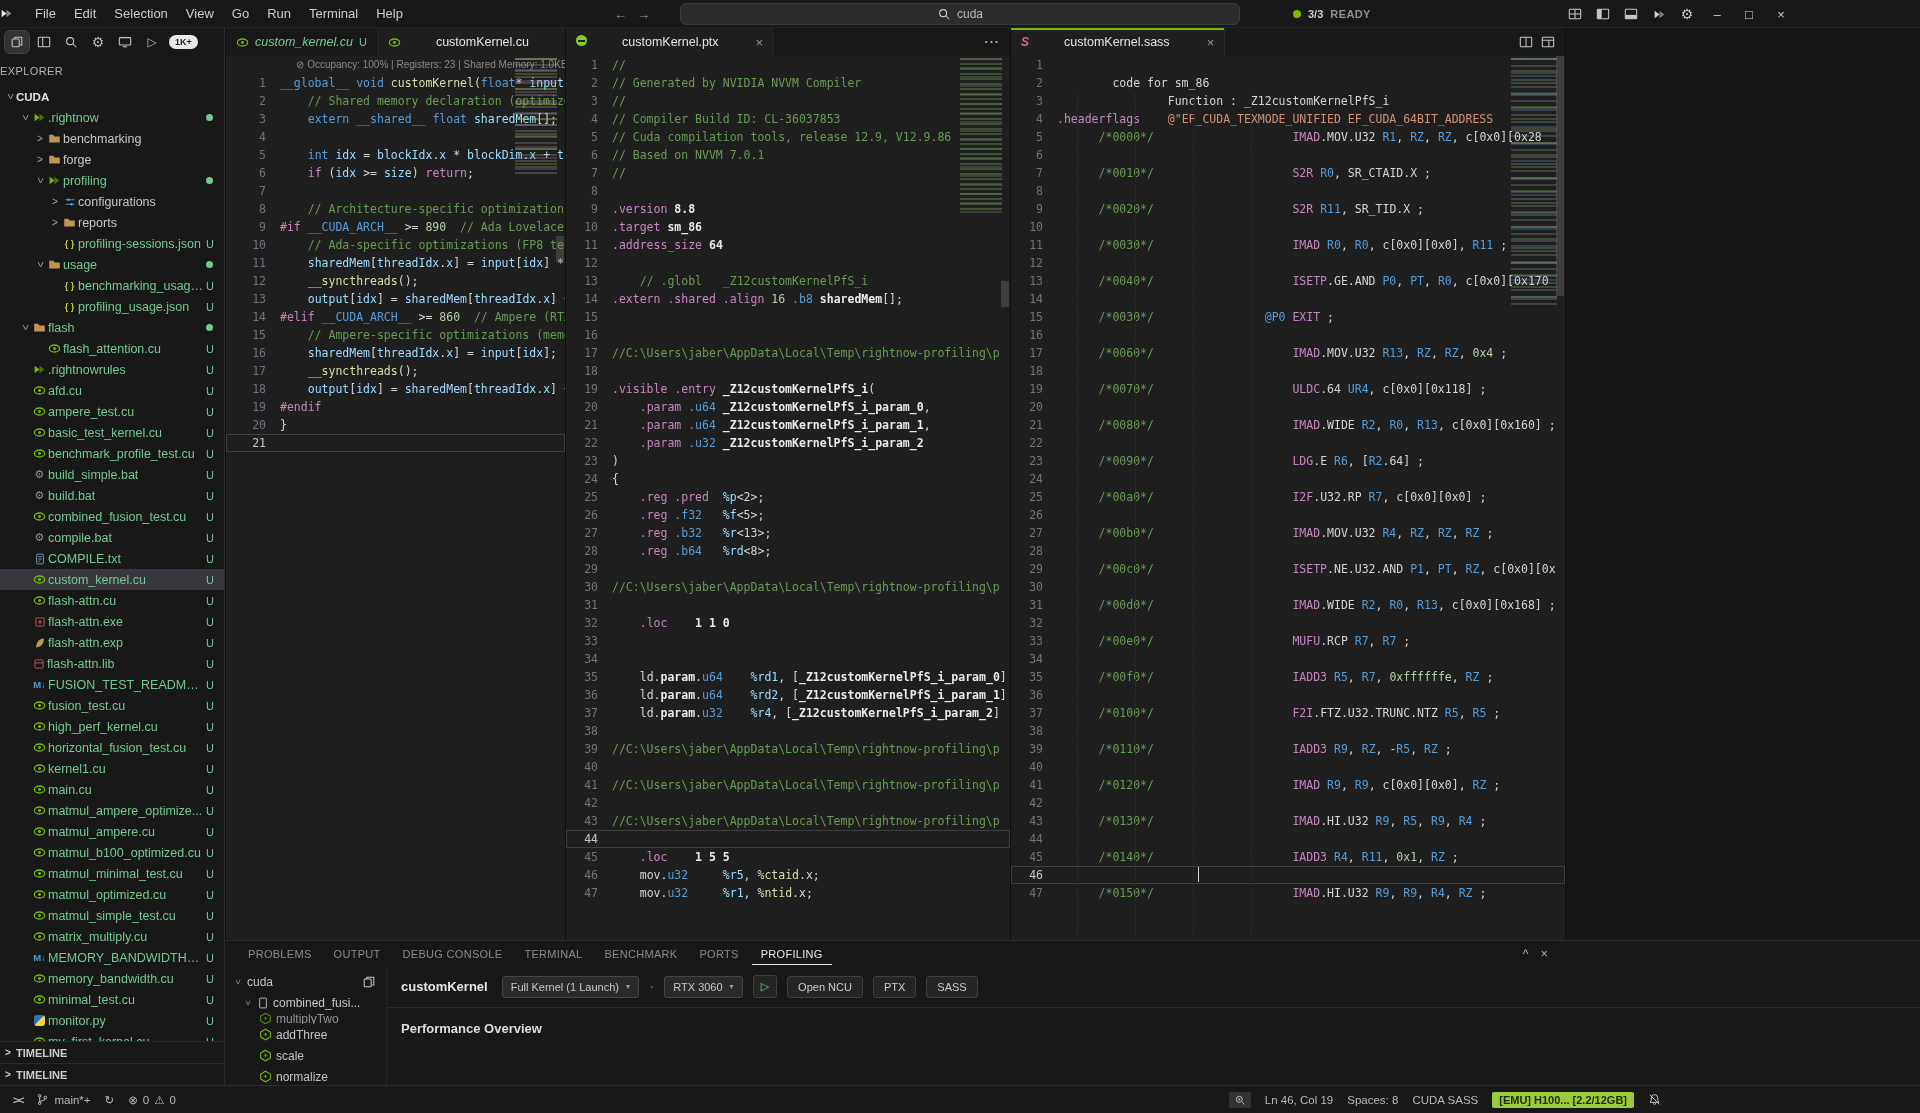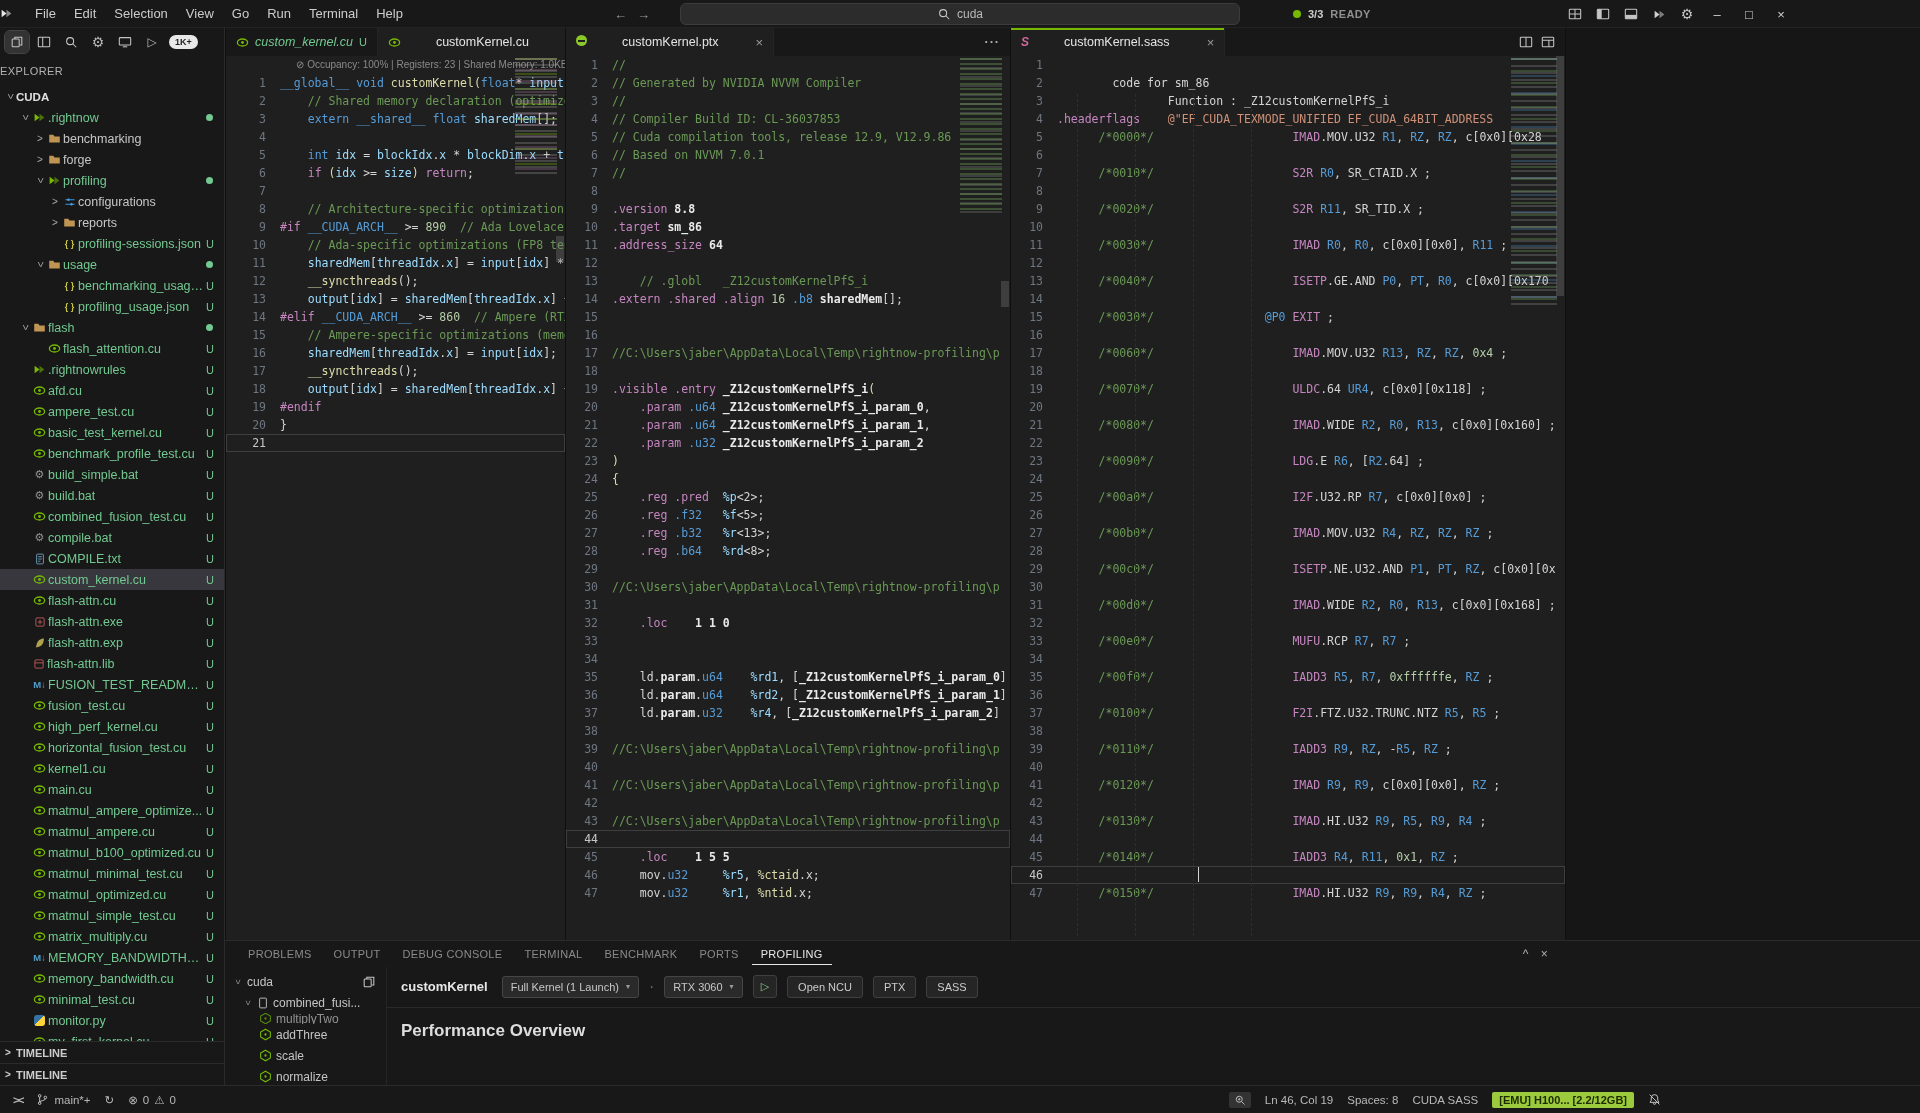--- a/index.html
+++ b/index.html
@@ -111,21 +111,21 @@
   .btn { background:#252525; border:1px solid #3f3f3f; border-radius:3px; font-size:11px; color:#cccccc;
     padding:4px 10px; }
   .btn.play { color:#89d185; padding:4px 7px; }
   .sep-dot { color:#6a6a6a; }
   .hr { height:1px; background:#2a2a2a; margin:9px 0 10px -14px; }
   .ai-row { display:flex; align-items:center; gap:12px; background:#1d1d1d; border:1px solid #262626;
     border-radius:4px; padding:6px 10px; width:820px; }
   .ai-label { font-size:11.5px; font-weight:bold; color:#bdbdbd; }
   .ai-dim { font-size:11px; color:#7a7a7a; }
   .btn.primary { background:#5a5d5e; border-color:#6a6d6e; color:#ffffff; }
-  .perf-title { margin-top:13px; font-size:17px; font-weight:bold; color:#dddddd; }
+  .perf-title { margin-top:13px; font-size:13px; font-weight:bold; color:#dddddd; }
 
   
   .statusbar { height:28px; background:#181818; border-top:1px solid #2b2b2b; display:flex; align-items:center;
     font-size:11.5px; color:#b8b8b8; }
   .sb-item { display:flex; align-items:center; gap:5px; padding:0 7px; height:100%; }
   .sb-left { display:flex; align-items:center; height:100%; padding-left:6px; }
   .sb-right { margin-left:auto; margin-right:252px; display:flex; align-items:center; height:100%; }
   .gpu-badge { background:#9bcb3c; color:#1e2a00; font-weight:bold; padding:2px 7px; border-radius:2px;
     font-size:11px; }
   .zoombox { background:#333333; border-radius:2px; padding:2px 5px; display:flex; align-items:center; }

